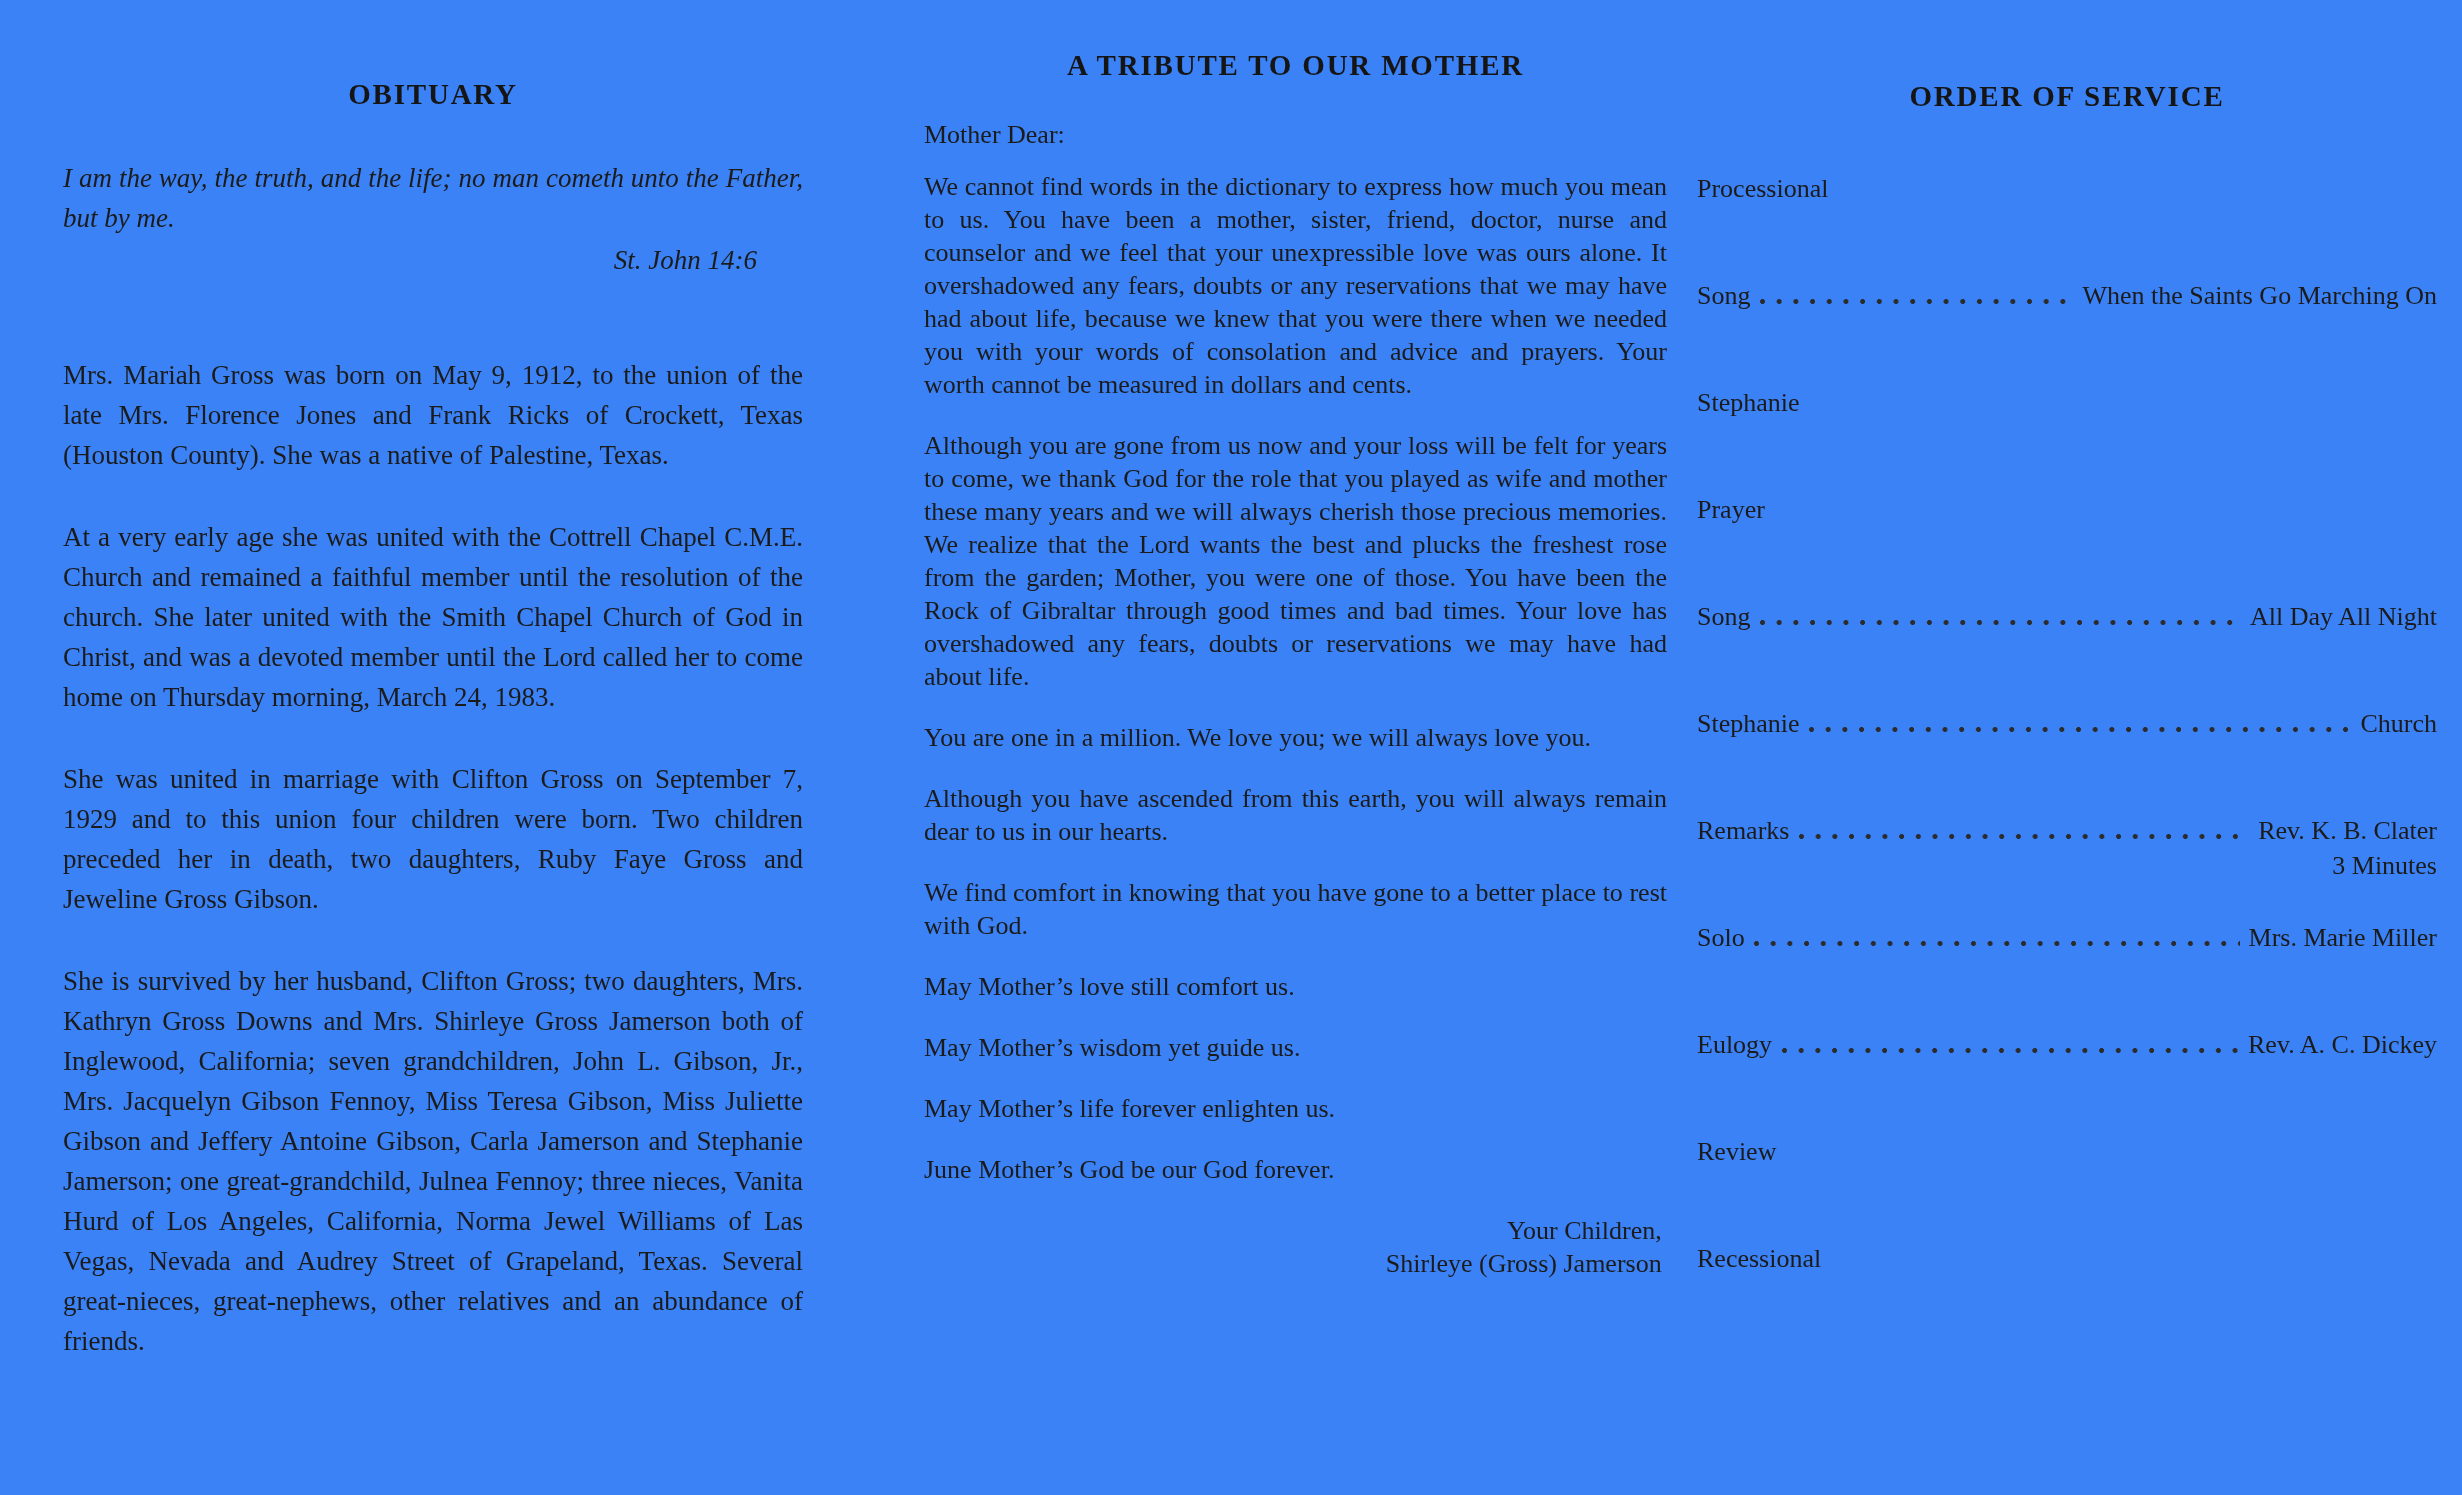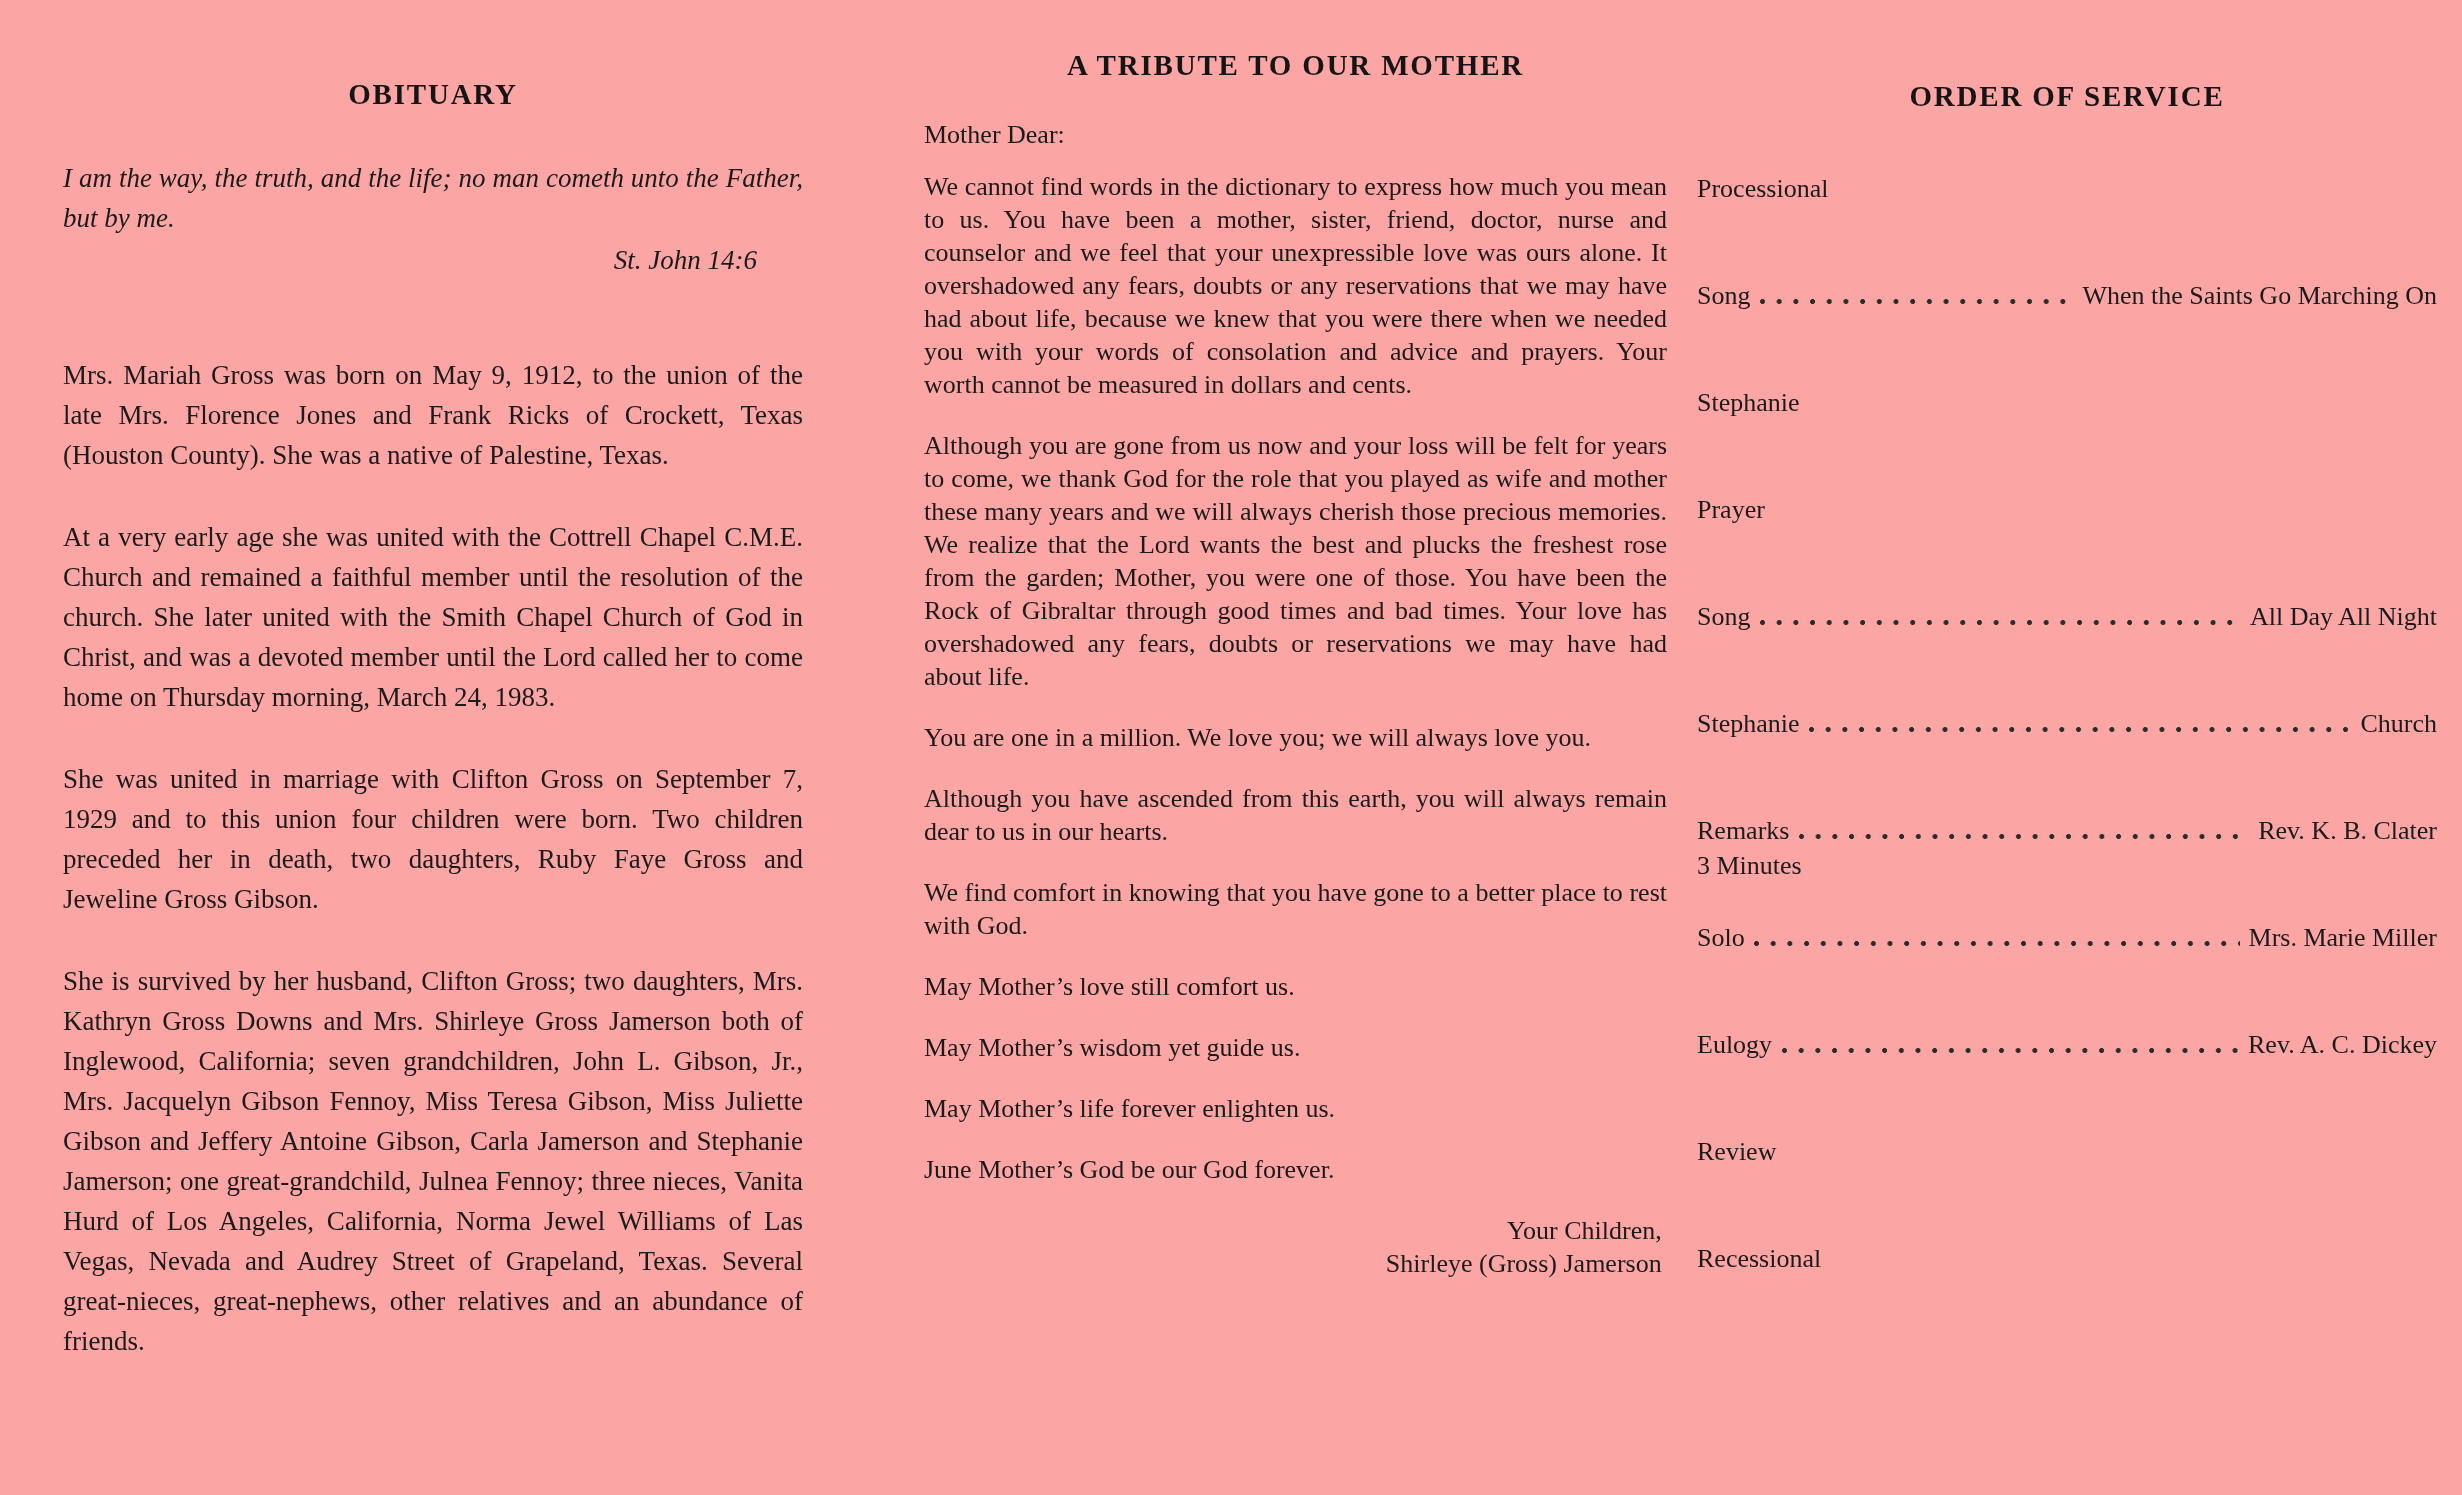--- a/index.html
+++ b/index.html
@@ -11,21 +11,21 @@
     width: 2462px;
     height: 1495px;
     position: relative;
     font-family: "Liberation Serif", "DejaVu Serif", serif;
     color: #1b1b1b;
     overflow: hidden;
   }
   .page {
     position: absolute;
     inset: 0;
-    background: #fca5a5;
+    background: #3b82f6;
   }
   .col { position: absolute; }
   .col-title {
     margin: 0;
     text-align: center;
     font-size: 29px;
     font-weight: bold;
     letter-spacing: 1.8px;
     line-height: 35px;
     color: #151515;
@@ -91,21 +91,21 @@
   .order-label { white-space: nowrap; }
   .leader {
     flex: 1 1 auto;
     height: 8.8px;
     margin: 0 8.8px 7px 8.8px;
     background-image: radial-gradient(circle at 3.5px 4.4px, #2b2b2b 2.1px, rgba(0,0,0,0) 2.8px);
     background-size: 16.7px 8.8px;
     background-repeat: repeat-x;
   }
   .order-value { white-space: nowrap; }
-  .order-note { text-align: left; }
+  .order-note { text-align: right; }
 </style>
 </head>
 <body>
 
 <div class="page">
 
   <section class="col col-left">
     <h2 class="col-title">OBITUARY</h2>
     <p class="epigraph">I am the way, the truth, and the life; no man cometh unto the Father, but by me.</p>
     <p class="attribution">St. John 14:6</p>

